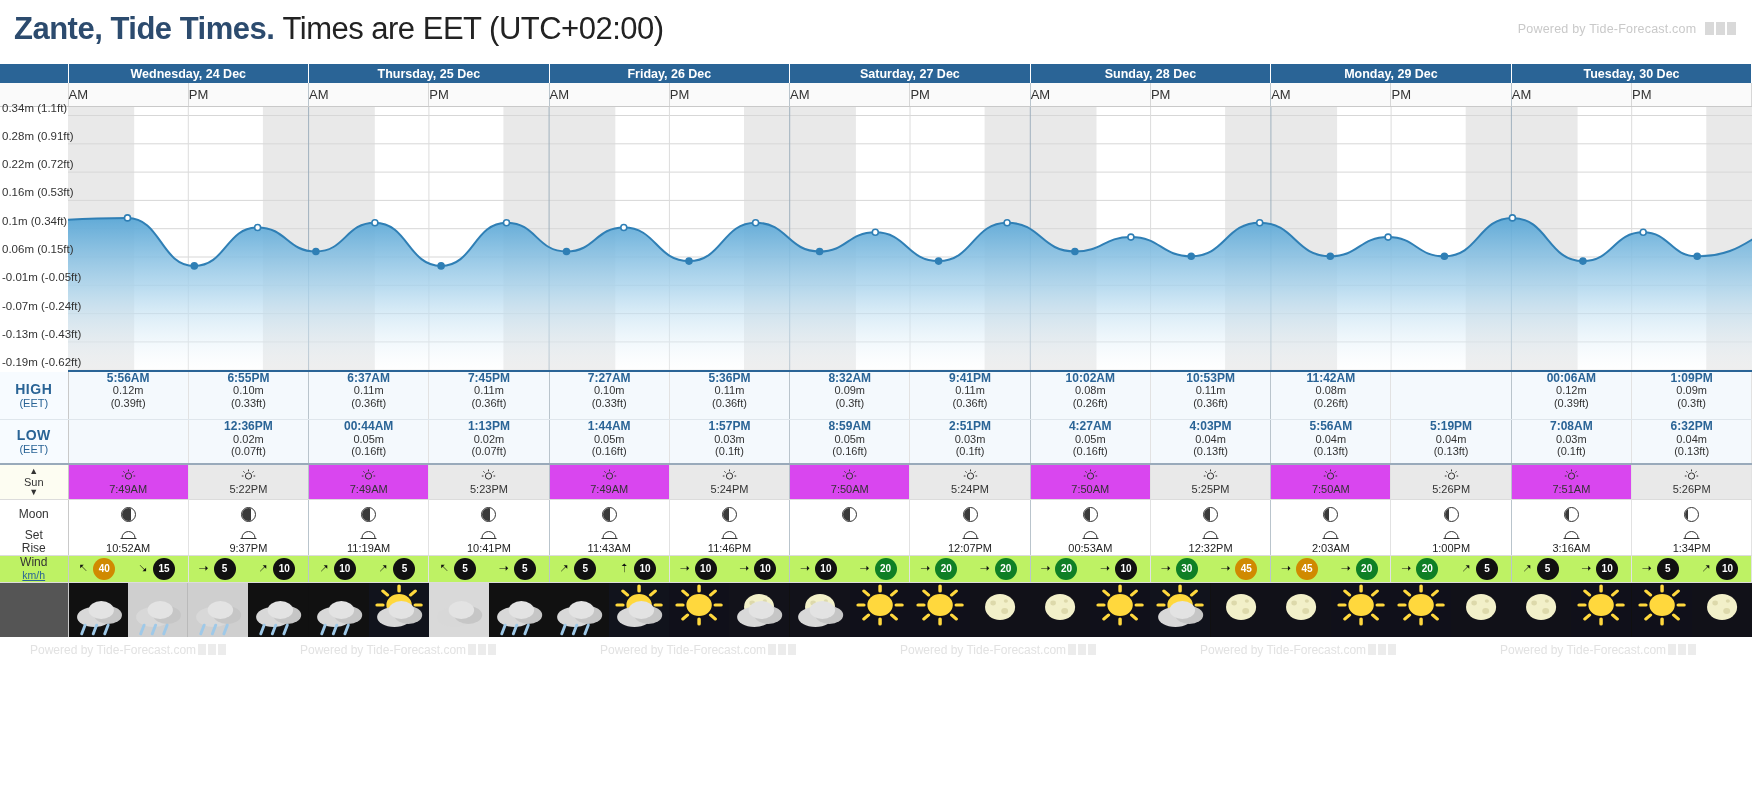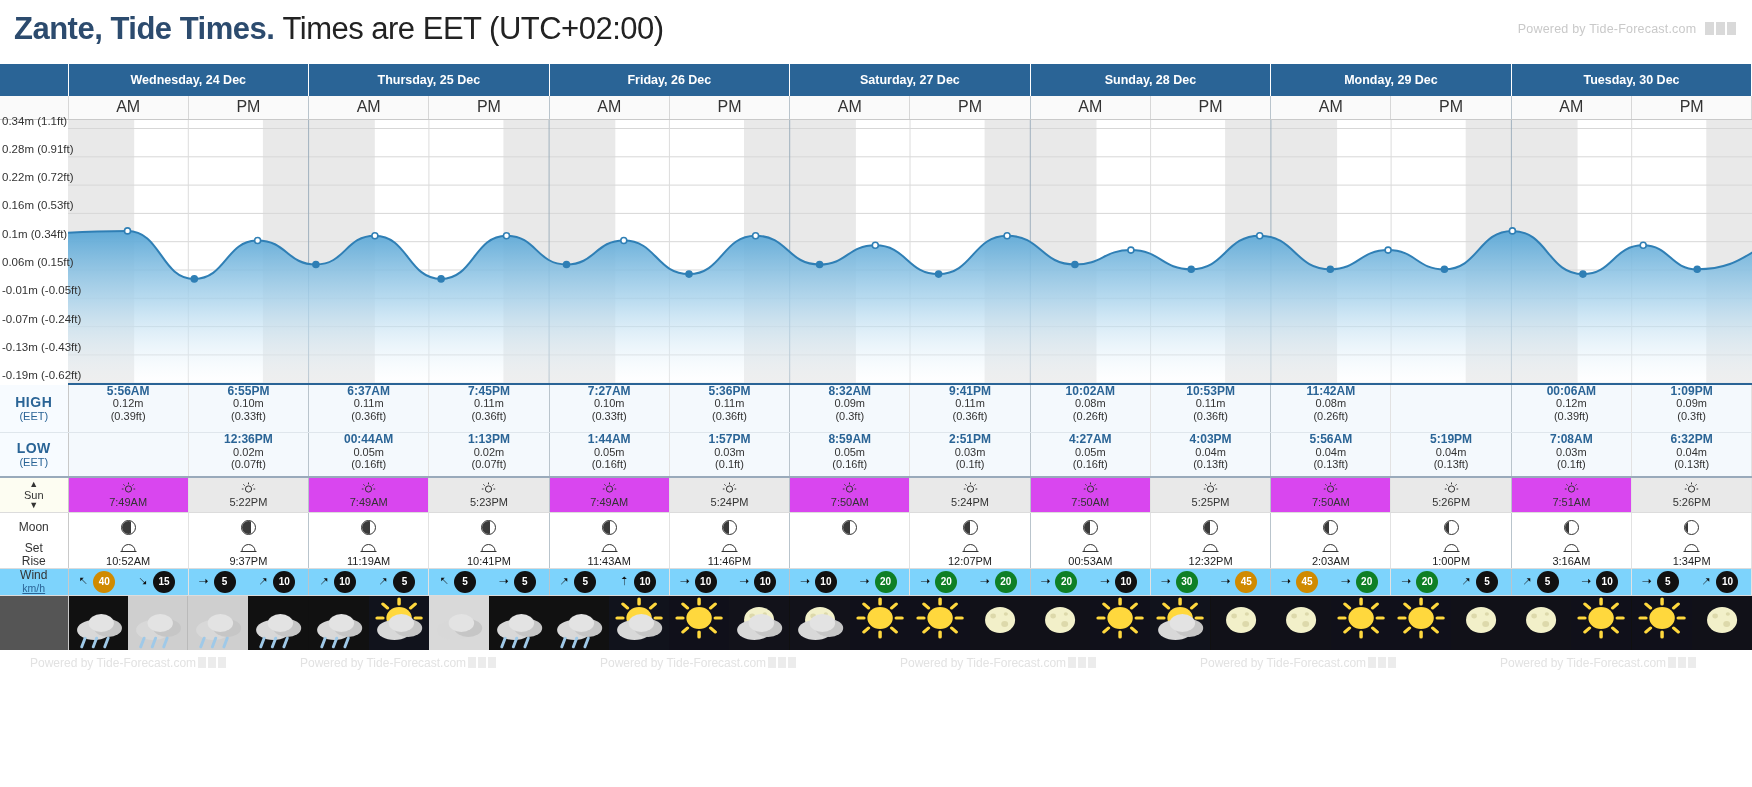--- a/index.html
+++ b/index.html
@@ -22,24 +22,24 @@
     position:absolute; right:14px; top:22px;
     font-size:12.5px; color:#c9c9c9; letter-spacing:0.2px;
   }
   .pw-bars { display:inline-block; margin-left:5px; vertical-align:-2px;}
   .pw-bars i { display:inline-block; width:9px; height:13px; background:#d9d9d9; margin-right:2px; }
 
   
   table.grid { border-collapse:collapse; width:1752px; table-layout:fixed; }
   table.grid td, table.grid th { padding:0; }
 
-  .daybar td { background:#2a6496; color:#fff; font-size:12.5px; font-weight:bold; text-align:center; height:32px;
+  .daybar td { background:#2a6496; color:#fff; font-size:12.5px; font-weight:bold; text-align:center; height:19px;
                border-right:1px solid #ffffff;margin-left:32px; }
   .daybar td.corner { background:#2a6496; }
-  .ampmbar td { background:#fafafa; color:#333; font-size:16px; text-align:center; height:23px;
+  .ampmbar td { background:#fafafa; color:#333; font-size:13px; text-align:left; height:23px;
                 border-right:1px solid #d7d7d7; border-bottom:1px solid #c9c9c9;}
   .ampmbar td.corner { background:#fafafa; }
 
   
   .chartrow td { padding:0; vertical-align:top; }
   .chartwrap { position:relative; height:265px; width:1752px; }
   .ylabels { position:absolute; left:0; top:0; width:68px; height:265px; z-index:4; }
   .ylabels div {
     position:absolute; left:0; width:68px; text-align:left; font-size:11.5px; color:#333;
     padding-left:2px; white-space:nowrap;
@@ -71,21 +71,21 @@
   
   tr.moon td { background:#fff; height:29px; border-bottom:0; text-align:center; font-size:11px;}
   tr.moon td.hl-label { background:#fff; color:#333; font-size:12px; }
   tr.moonset td { background:#fff; height:26px; text-align:center; font-size:11px; border-bottom:1px solid #dcdcdc;}
   tr.moonset td.hl-label{ background:#fff; color:#333; font-size:12px; line-height:13px;}
   .moon-ico { display:inline-block; width:15px; height:15px; border-radius:50%; border:1px solid #333; position:relative; overflow:hidden; vertical-align:middle;}
   .moon-ico .dark { position:absolute; top:0; height:100%; background:#3a3a3a; }
   .arc { display:block; font-size:12px; line-height:11px; color:#333;}
 
   
-  tr.wind td { background:#7dd3fc; height:26px; text-align:center; border-bottom:1px solid #dcdcdc; }
+  tr.wind td { background:#bef264; height:26px; text-align:center; border-bottom:1px solid #dcdcdc; }
   tr.wind td.hl-label { font-size:12px; color:#333; line-height:13px; }
   tr.wind td.hl-label u { color:#2a6496; font-size:10.5px; }
   .windbadge { display:inline-block; position:relative; width:22px; height:22px; border-radius:50%;
                background:#111; color:#fff; font-size:10px; font-weight:bold; line-height:22px; }
   .windbadge.g { background:#0f7f25; }
   .windbadge.o { background:#d08a00; }
   .windarrow { position:absolute; font-size:12px; color:#111; }
 
   
   tr.weather td { height:54px; padding:0; background:#111; }

